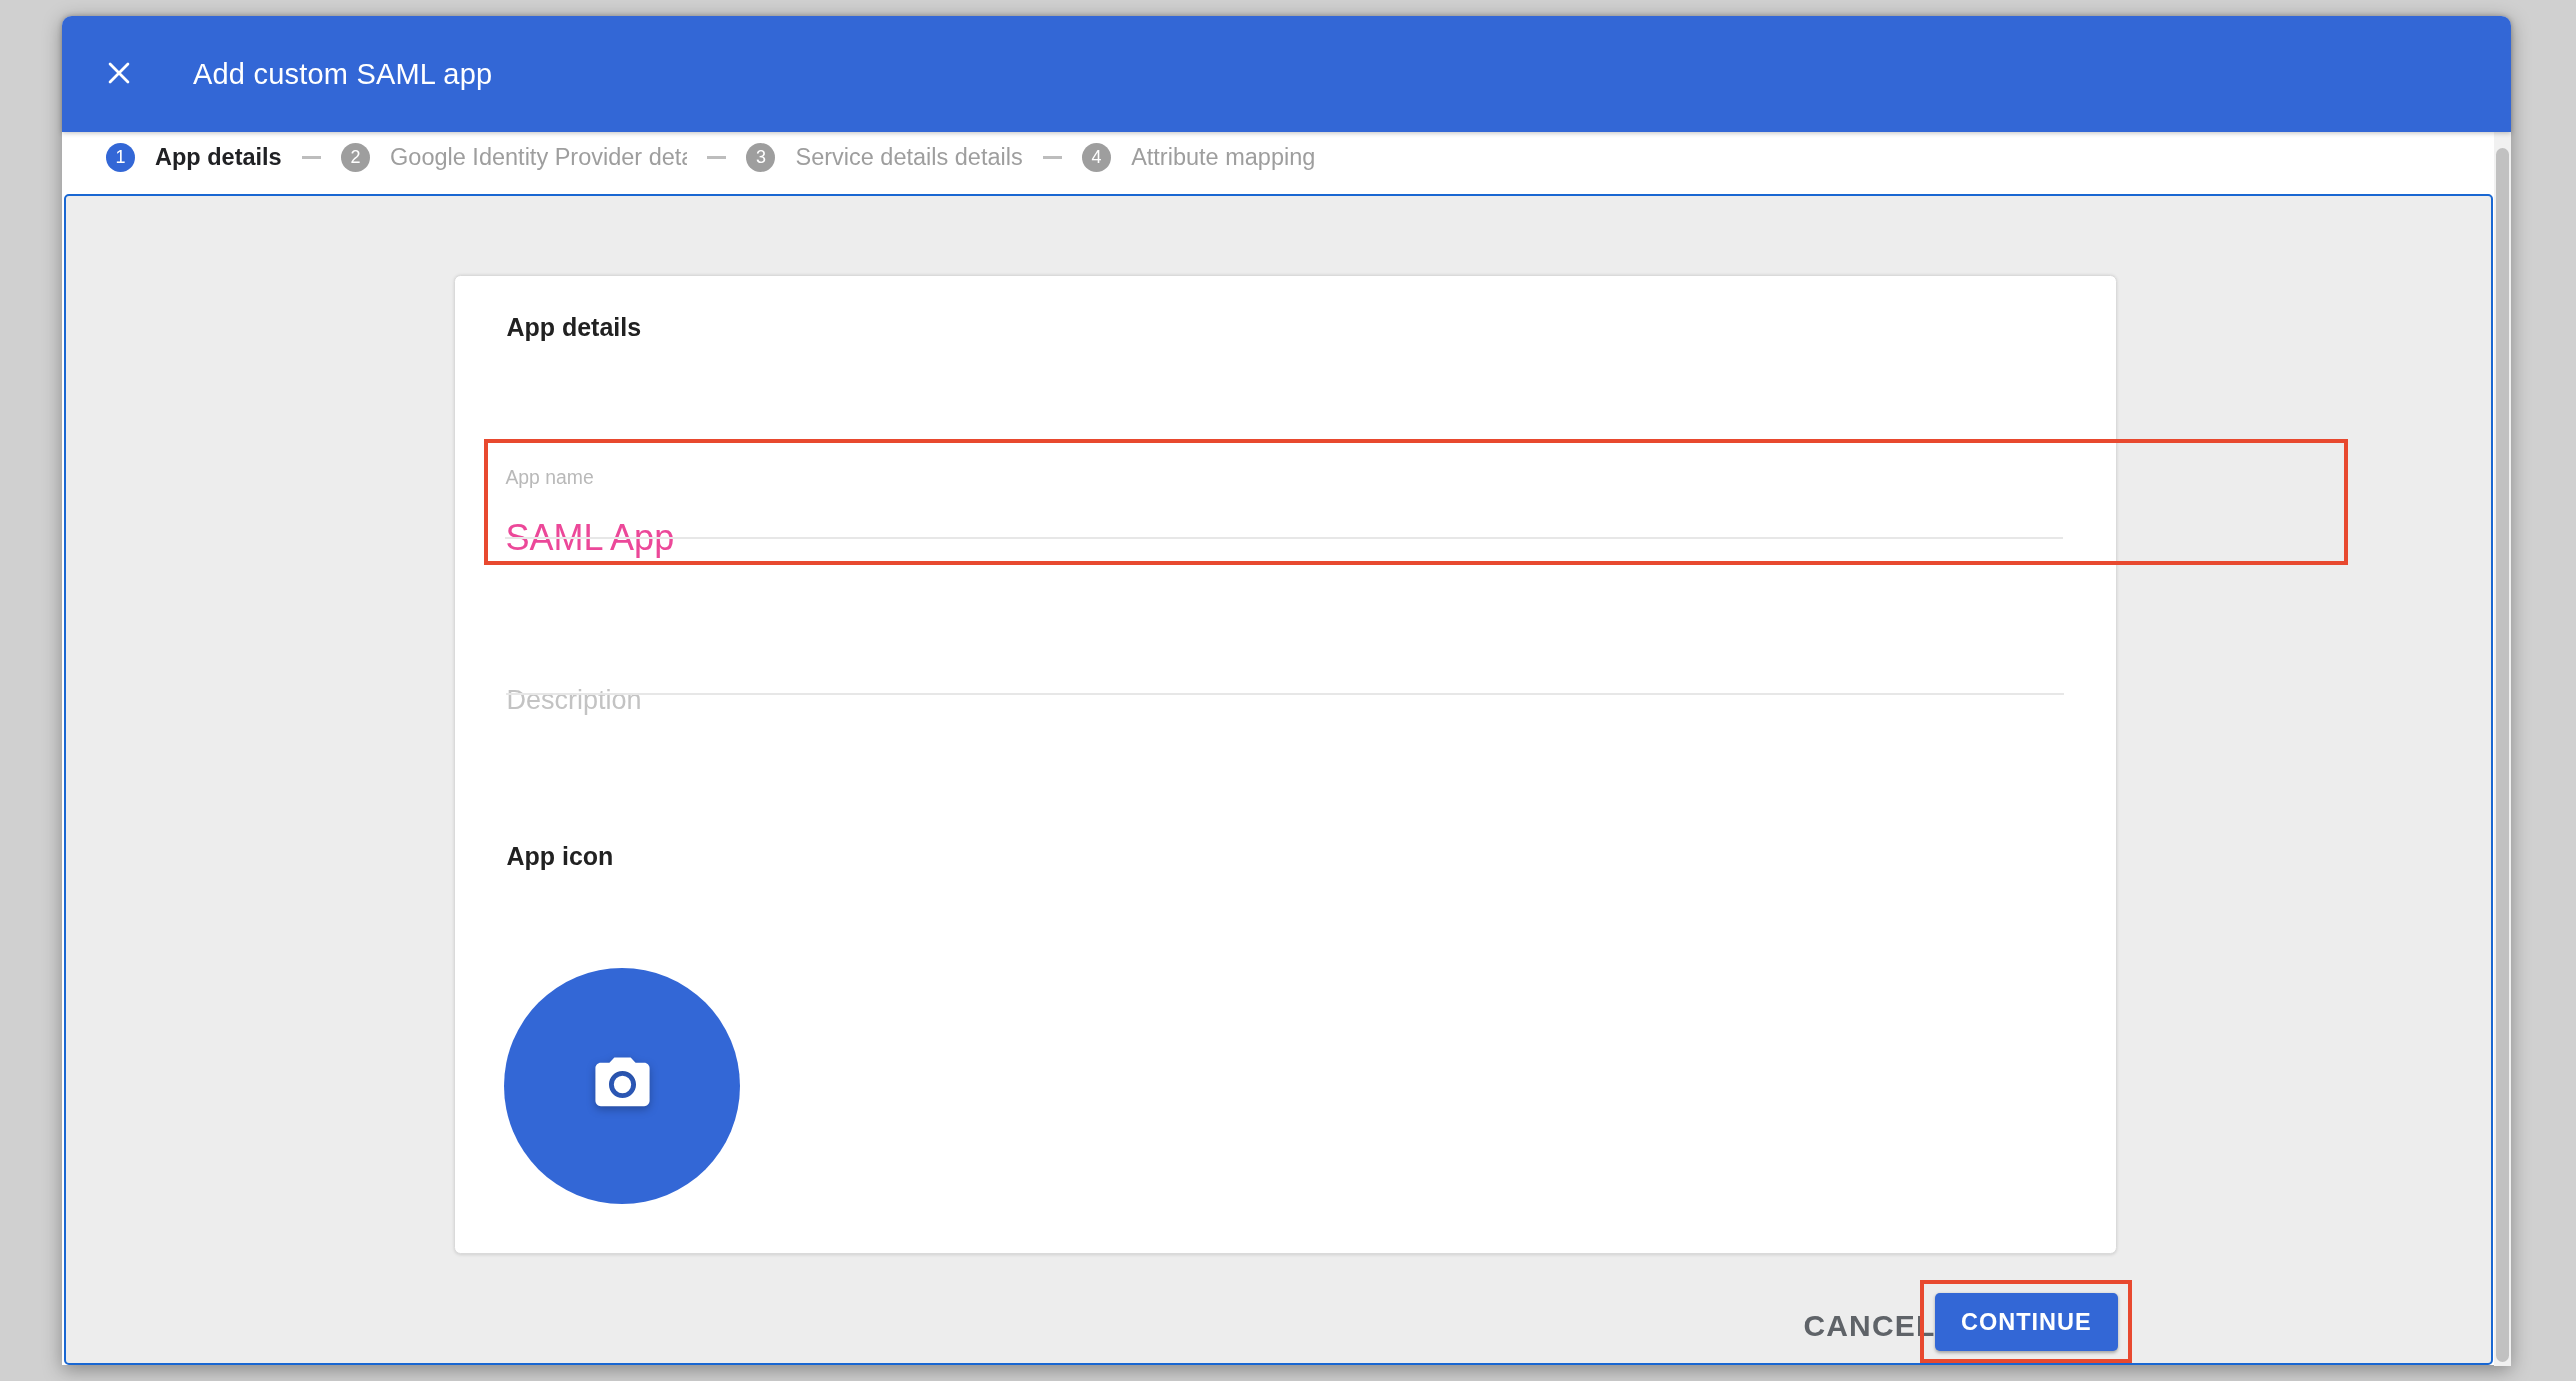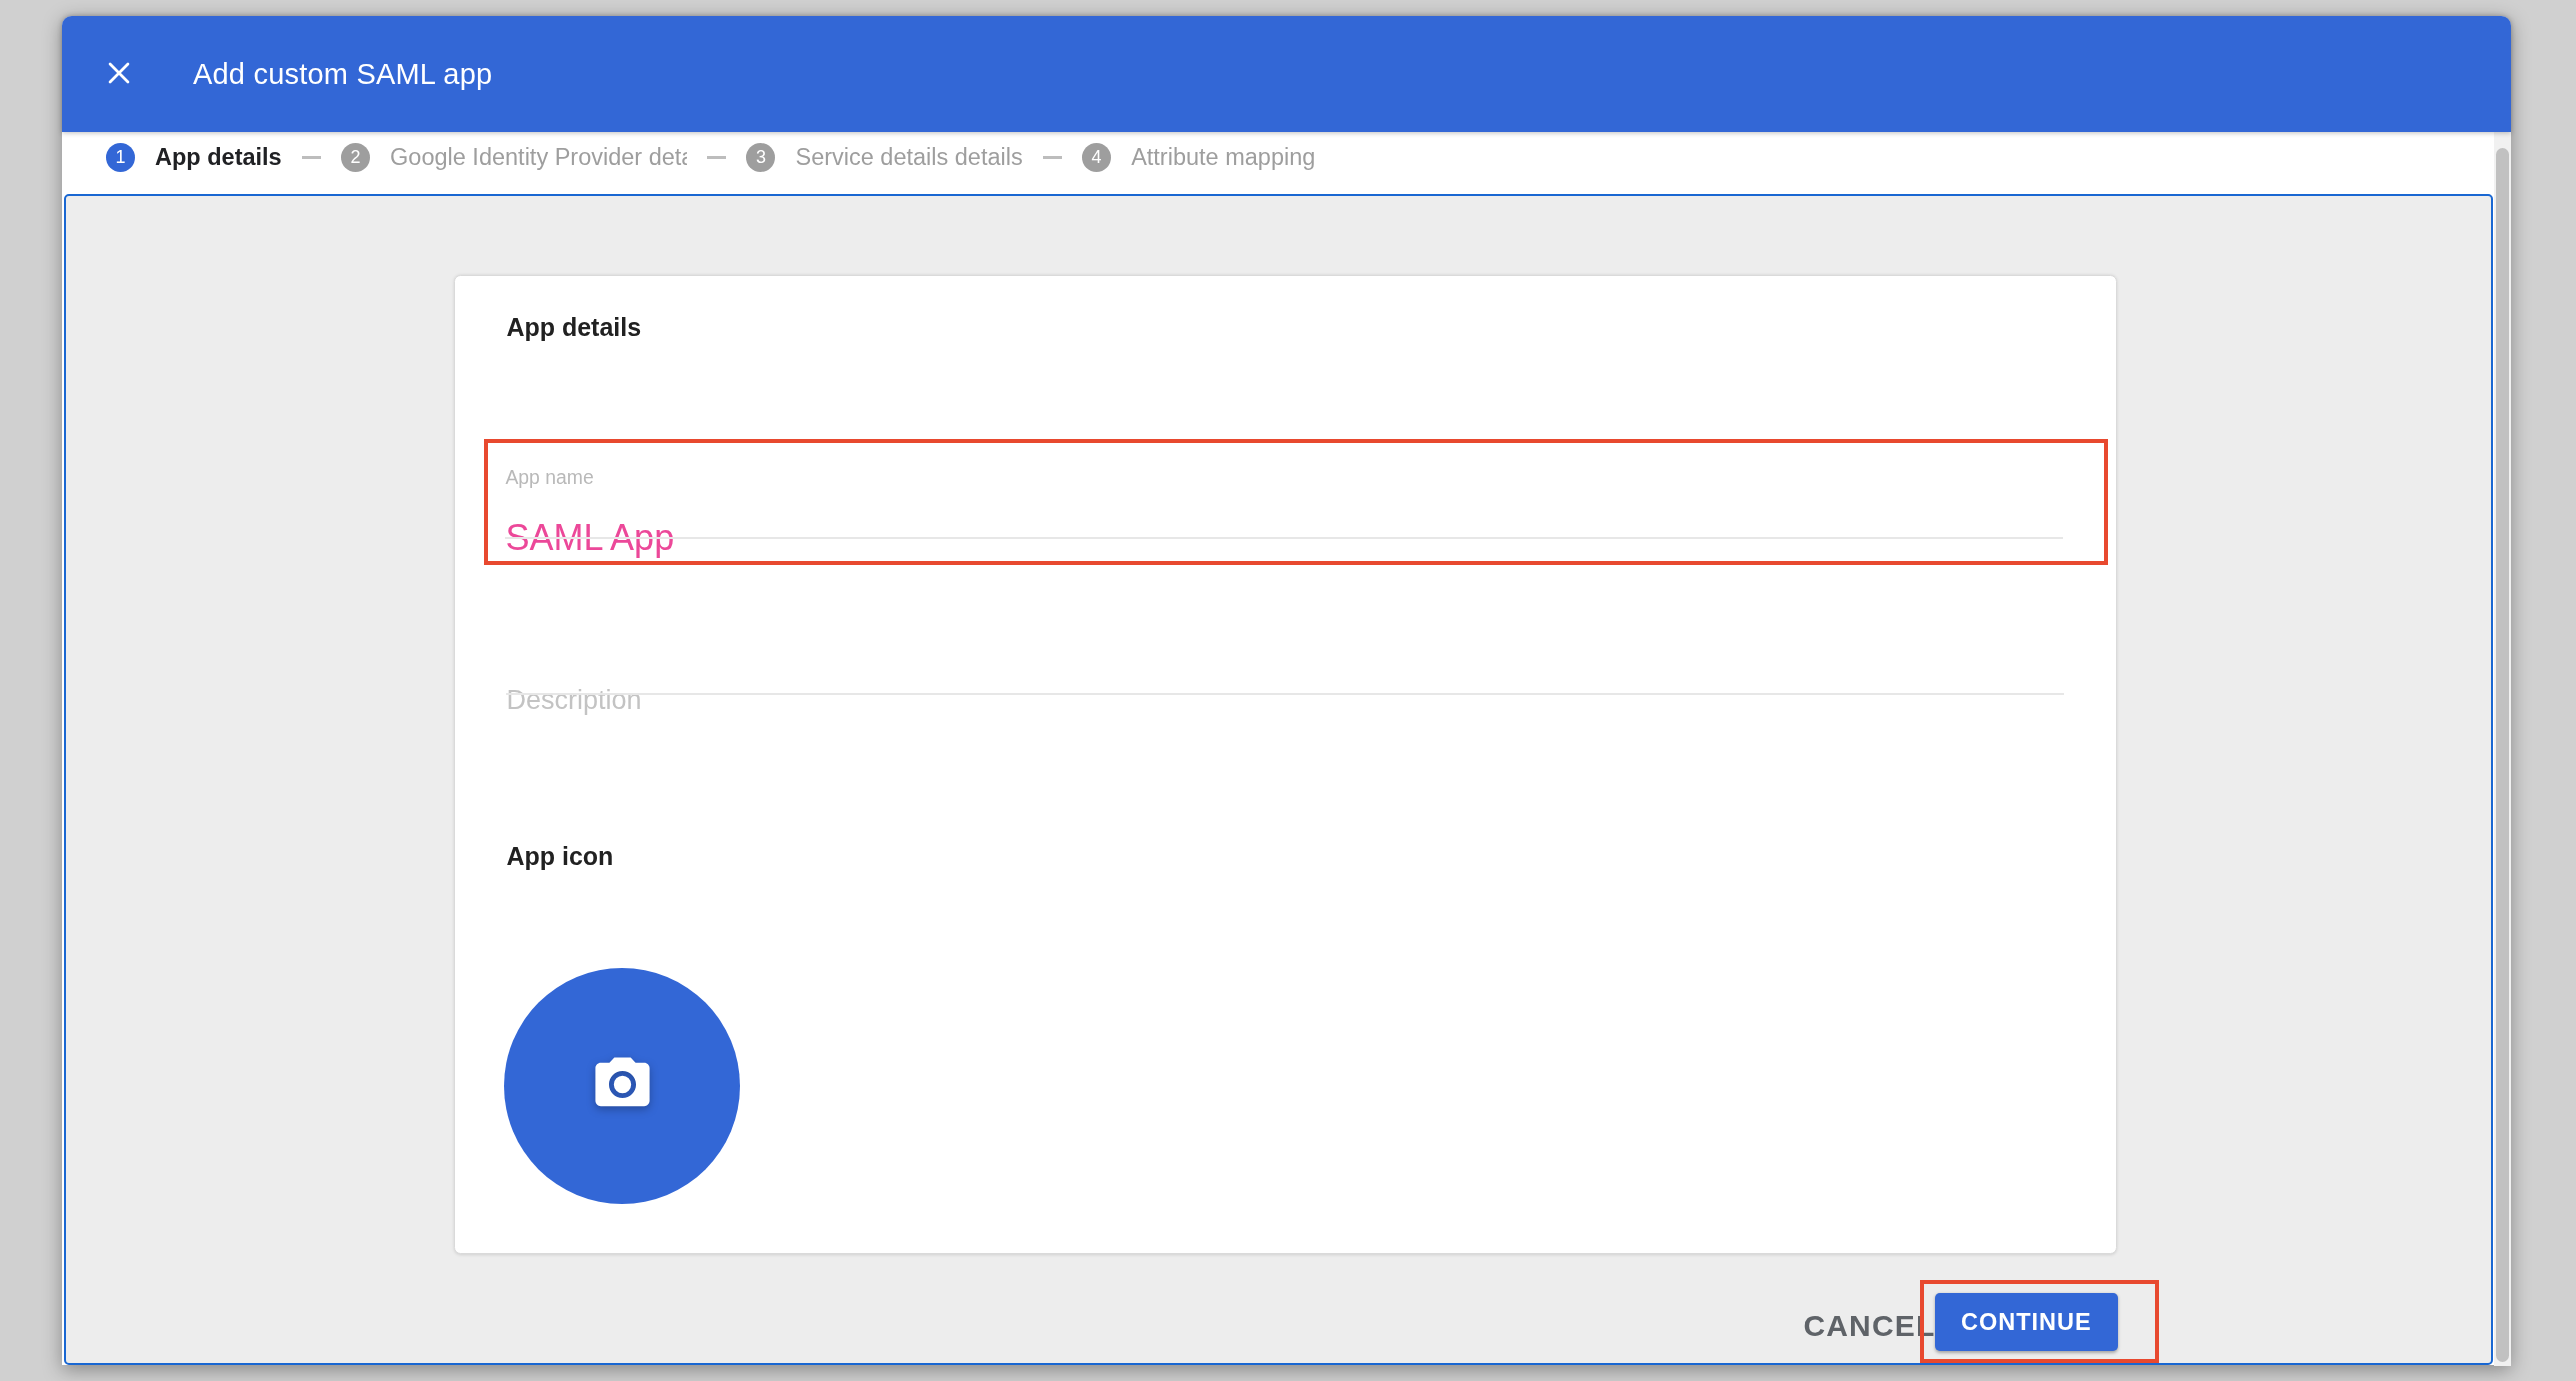--- a/index.html
+++ b/index.html
@@ -50,39 +50,39 @@
   }
   .card{
     position:absolute;left:388px;top:79px;width:1663px;height:979px;box-sizing:border-box;
     background:#ffffff;border:0.8px solid #dadada;border-radius:6.5px;
     box-shadow:0 0.8px 3.2px rgba(0,0,0,.12);
   }
   .card-title{position:absolute;left:51px;top:37px;font-size:25px;font-weight:700;color:#212121;}
   .card-desc{position:absolute;left:51px;top:86px;font-size:23.5px;color:#696969;line-height:31px;}
   .link{color:#4285f4;cursor:pointer;text-decoration:none;}
   .redbox{position:absolute;border:4.9px solid #e8492f;box-sizing:border-box;}
-  .redbox-appname{left:29px;top:163px;width:1624px;height:126px;}
+  .redbox-appname{left:29px;top:163px;width:1864px;height:126px;}
   .field-label{position:absolute;left:17px;top:22.7px;font-size:19.4px;color:#b9b9b9;}
   .field-value{position:absolute;left:17px;top:74px;font-size:36px;color:#ec4899;}
   .field-underline{position:absolute;left:17px;top:94px;width:1558px;height:1.6px;background:#e7e7e7;}
   .desc-placeholder{position:absolute;left:51px;top:374px;font-size:27px;color:#c3c3c3;margin-top:35px;}
   .desc-underline{position:absolute;left:51px;top:417px;width:1558px;height:1.6px;background:#e7e7e7;}
   .icon-title{position:absolute;left:51px;top:566px;font-size:25px;font-weight:700;color:#212121;}
   .icon-hint{position:absolute;left:51px;top:620px;font-size:23.5px;color:#696969;}
   .upload-circle{
     position:absolute;left:49px;top:692px;width:236px;height:236px;border-radius:50%;
     background:#3367d6;display:flex;align-items:center;justify-content:center;cursor:pointer;
   }
   .camera-svg{filter:drop-shadow(0 3.2px 4px rgba(0,0,0,.28));}
   
   .cancel-btn{
     position:absolute;left:1731px;top:1112px;background:none;border:none;cursor:pointer;
     font-family:inherit;font-size:30px;font-weight:700;color:#5f6368;letter-spacing:1.2px;
   }
-  .redbox-continue{left:1854px;top:1084px;width:239px;height:83px;}
+  .redbox-continue{left:1854px;top:1084px;width:212px;height:83px;}
   .continue-btn{
     position:absolute;left:10.5px;top:9px;width:183px;height:58px;
     background:#3367d6;border:none;border-radius:4.9px;cursor:pointer;
     color:#ffffff;font-family:inherit;font-size:23.5px;font-weight:700;letter-spacing:1px;
     display:flex;align-items:center;justify-content:center;
     box-shadow:0 1.6px 3.2px rgba(0,0,0,.3);
   }
 </style>
 </head>
 <body>

